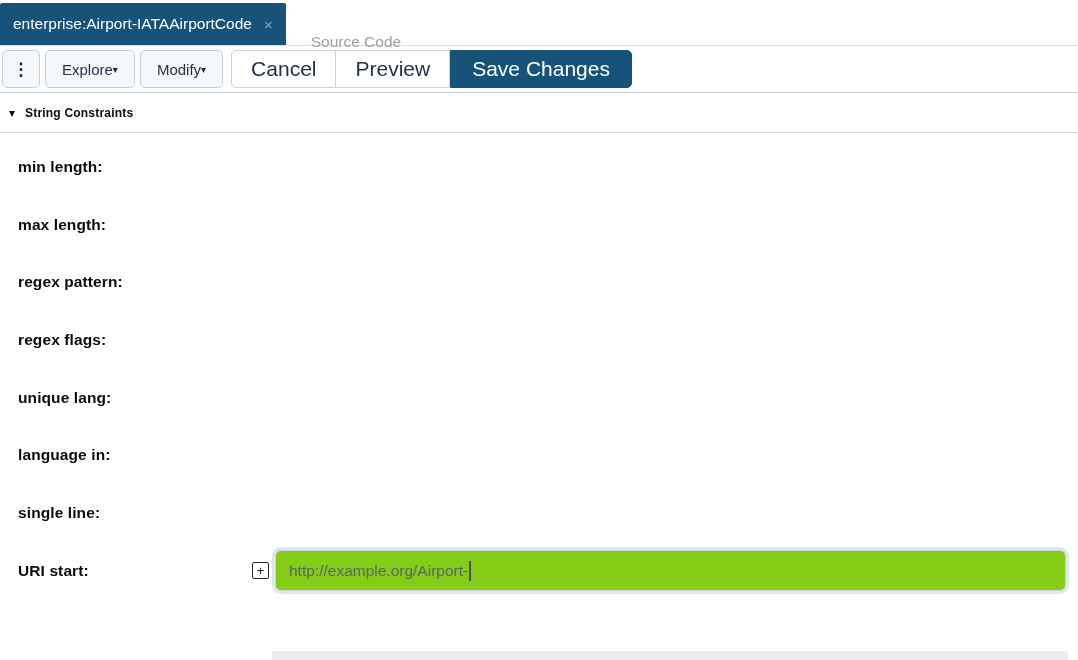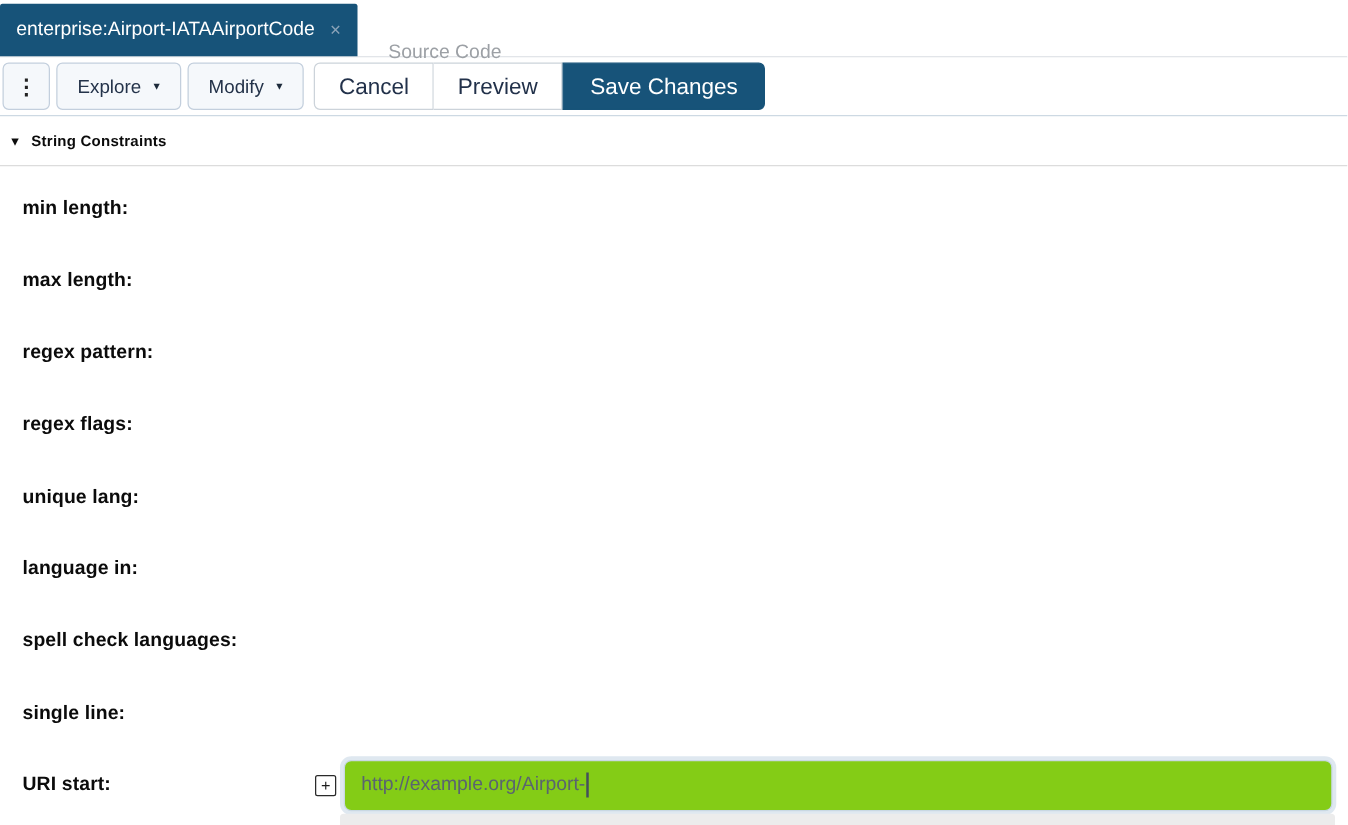--- a/index.html
+++ b/index.html
@@ -18,25 +18,25 @@
     padding:0 25px; font-size:15.5px; cursor:pointer;margin-top:36px; }
 
   
   .toolbar { display:flex; align-items:center; gap:5px; height:47px;
     padding:4px 0 4px 2px; border-bottom:1px solid #cdd9e3; background:#fff; }
   .tbtn { height:38px; display:flex; align-items:center; background:#f5f8fb;
     border:1px solid #c3cfdd; border-radius:5px; color:#24334a; font-size:15px;
     cursor:pointer; }
   .kebab { width:38px; justify-content:center; font-size:17px; font-weight:700;
     color:#222; letter-spacing:0; }
-  .drop { padding:0 16px; gap:10px; }
+  .drop { padding:0 16px; }
   .caret { font-size:10px; color:#1c2a3a; }
   .btn-group { display:flex; margin-left:3px; }
   .gbtn { height:38px; display:flex; align-items:center; background:#fff;
-    border:1px solid #ccd3da; color:#22314a; font-size:18px; padding:0 19px;
+    border:1px solid #ccd3da; color:#22314a; font-size:21px; padding:0 19px;
     cursor:pointer; }
   .gbtn.first { border-radius:5px 0 0 5px; }
   .gbtn.mid { border-left:none; }
   .gbtn.primary { background:#175379; border:1px solid #175379; color:#fff;
     border-radius:0 5px 5px 0; padding:0 21px; }
 
   
   .section-head { display:flex; align-items:center; gap:10px; height:40px;
     padding-left:9px; border-bottom:1px solid #dcdcdc; cursor:pointer; }
   .sec-arrow { font-size:12px; color:#0d0d0d; }
@@ -116,23 +116,20 @@
     <div class="row">
       <span class="flabel">regex flags:</span>
     </div>
     <div class="row">
       <span class="flabel">unique lang:</span>
     </div>
     <div class="row">
       <span class="flabel">language in:</span>
     </div>
     <div class="row">
-      <span class="flabel">spell check languages:</span>
-    </div>
-    <div class="row">
       <span class="flabel">single line:</span>
     </div>
 
     <div class="row">
       <span class="flabel uri-label">URI start:</span>
       <span class="plus-btn">+</span>
       <div class="uri-input" role="textbox">
         <span>http://example.org/Airport-</span>
         <span class="text-cursor"></span>
       </div>

